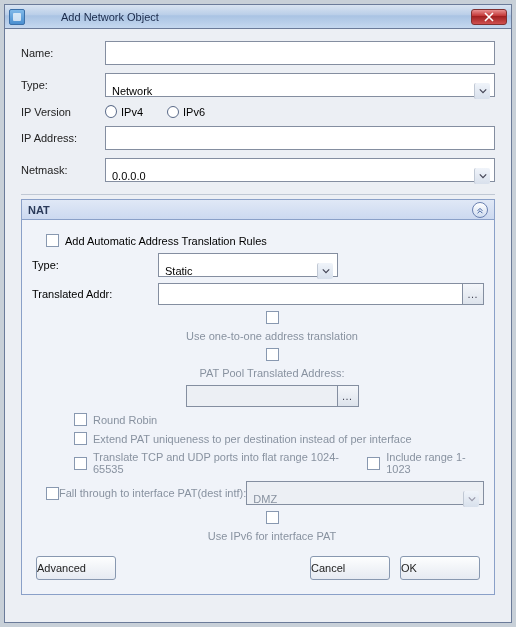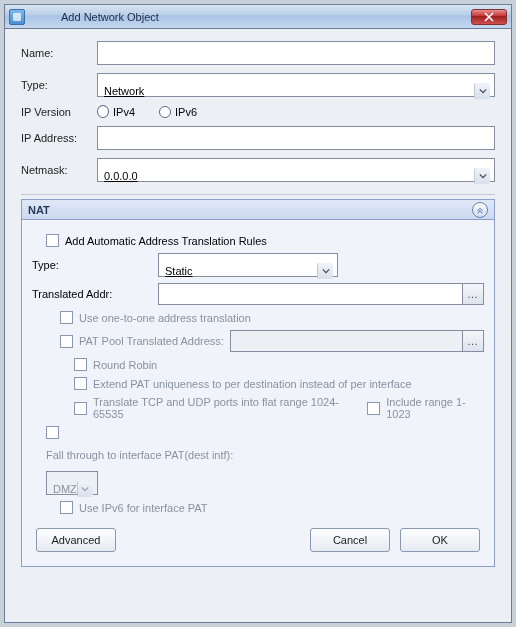--- a/index.html
+++ b/index.html
@@ -7,60 +7,60 @@
   .window { width: 508px; height: 619px; background: #eceff4; border: 1px solid #6b7b99; position: relative; }
   .titlebar { height: 24px; background: linear-gradient(#d9e4f1,#b8cde8 45%,#a9c3e3 46%,#c5d8ef); display: flex; align-items: center; padding: 0 4px; border-bottom: 1px solid #6b7b99; }
   .title-icon { width: 16px; height: 16px; background: linear-gradient(#7fb8e8,#4a8fd0); border: 1px solid #3a6fa8; margin-right: 4px; border-radius: 2px; position: relative; }
   .title-icon::after { content:""; position:absolute; inset:3px; background:#fff; opacity:0.7; border-radius:1px;}
   .title { flex: 1; color: #1a2a4a; font-weight: normal; margin-left: 32px; }
   .closebox { width: 36px; height: 16px; background: linear-gradient(#e89090,#c03030 45%,#a02020 46%,#d05050); border: 1px solid #803030; border-radius: 3px; color: #fff; display: flex; align-items:center; justify-content:center; font-weight:bold; cursor:pointer;}
   .closebox svg { width:10px; height:10px; }
   .body { padding: 12px 16px 8px 16px; }
 
   .row { display: flex; align-items: center; margin-bottom: 8px; }
-  .lbl { width: 76px; color: #222; }
+  .lbl { width: 84px; color: #222; }
   .field { flex: 1; }
   .tinput { width: 100%; height: 22px; border: 1px solid #848ea0; padding: 2px 4px; background:#fff; }
   .tinput.wide { height: 24px; }
-  .sel { width: 100%; height: 24px; border: 1px solid #848ea0; background: #fff; display:flex; align-items:center; justify-content:space-between; padding: 11px 4px 0 6px; cursor:pointer;text-decoration:underline; }
+  .sel { width: 100%; height: 24px; border: 1px solid #848ea0; background: #fff; display:flex; align-items:center; justify-content:space-between; padding: 11px 4px 0 6px; cursor:pointer; }
   .sel .arrow { width:16px; height:16px; display:flex; align-items:center; justify-content:center; border-left:1px solid #c0c8d4; background:linear-gradient(#f0f4fa,#d8e0ec); border-radius:2px; }
   .arrow svg{ width:8px; height:8px;}
   .radiogrp { display:flex; gap:24px; align-items:center; }
   .radio { display:flex; align-items:center; gap:4px; cursor:pointer; }
   .radio-dot { width:12px; height:12px; border-radius:50%; border:1px solid #5a6a88; background:#fff; display:flex; align-items:center; justify-content:center;}
   .radio-dot.sel::after{content:"";width:5px;height:5px;border-radius:50%;background:#3a7a3a;}
 
   .sep { height:1px; background:#c0c8d4; margin:12px 0 4px 0;}
 
   .nat-section { border: 1px solid #8aa0c8; background: #f0f3f9; margin: 4px 0; }
   .nat-hdr { height:20px; background: linear-gradient(#e0e8f6,#ccd9f0); display:flex; align-items:center; justify-content:space-between; padding:0 6px; color:#2a3a5a; font-weight:bold; border-bottom:1px solid #8aa0c8; cursor:pointer;}
   .collapser { width:16px; height:16px; border-radius:50%; border:1px solid #6a80b0; background:linear-gradient(#fff,#d0ddf0); display:flex; align-items:center; justify-content:center;}
   .collapser svg{width:8px;height:8px;}
   .nat-body { padding:8px 10px 14px 10px; }
   .chkrow { display:flex; align-items:center; gap:6px; margin:6px 0;padding-left:14px; }
-  .chkrow.in1 { margin-left:14px; }
+  .chkrow.in1 { margin-left:14px;flex-direction:column; }
   .chkrow.in2 { margin-left:28px; }
   .chk { width:13px; height:13px; border:1px solid #8898b0; background:#fff; cursor:pointer; flex-shrink:0;}
   .disabled, .disabled *{ color:#8892a0; }
   .disabled .tinput, .disabled .sel { background:#eceff4; }
 
   .nat-row { display:flex; align-items:center; gap:6px; margin:6px 0; }
   .nat-lbl { width:120px; }
   .nat-row.trans .nat-lbl { width:120px;}
   .browse-field { flex:1; display:flex; }
   .browse-field .tinput { flex:1; border-right:none;}
   .browse-btn { width:22px; height:22px; border:1px solid #848ea0; background:linear-gradient(#f4f6fa,#dde3ec); display:flex; align-items:center; justify-content:center; cursor:pointer;}
   .browse-btn span{letter-spacing:1px; color:#445;}
   .type-sel-wrap{ width:180px;}
 
   .btnbar { display:flex; gap:10px; justify-content:flex-end; align-items:center; margin-top:14px; padding:0 4px;}
   .btnbar .leftspace { flex:1; display:flex;}
-  .btn { min-width:80px; height:24px; border:1px solid #8898b0; background:linear-gradient(#fdfefe,#e6eaf2); border-radius:3px; display:flex; align-items:center; justify-content:center; cursor:pointer; color:#222;}
+  .btn { min-width:80px; height:24px; border:1px solid #8898b0; background:linear-gradient(#fdfefe,#e6eaf2); border-radius:3px; display:flex; align-items:center; cursor:pointer; color:#222;}
   .btn.dis { color:#9aa2b0; cursor:default;}
-  .pat-interface-row { display:flex; align-items:flex-start; gap:10px; margin:6px 0 6px 14px;flex-direction:column;}
+  .pat-interface-row { display:flex; align-items:center; gap:0; margin:6px 0 6px 14px;}
 </style>
 </head>
 <body>
 
 <div class="window">
   <div class="titlebar">
     <div class="title-icon"></div>
     <div class="title">Add Network Object</div>
     <div class="closebox">
       <svg viewBox="0 0 10 10">

